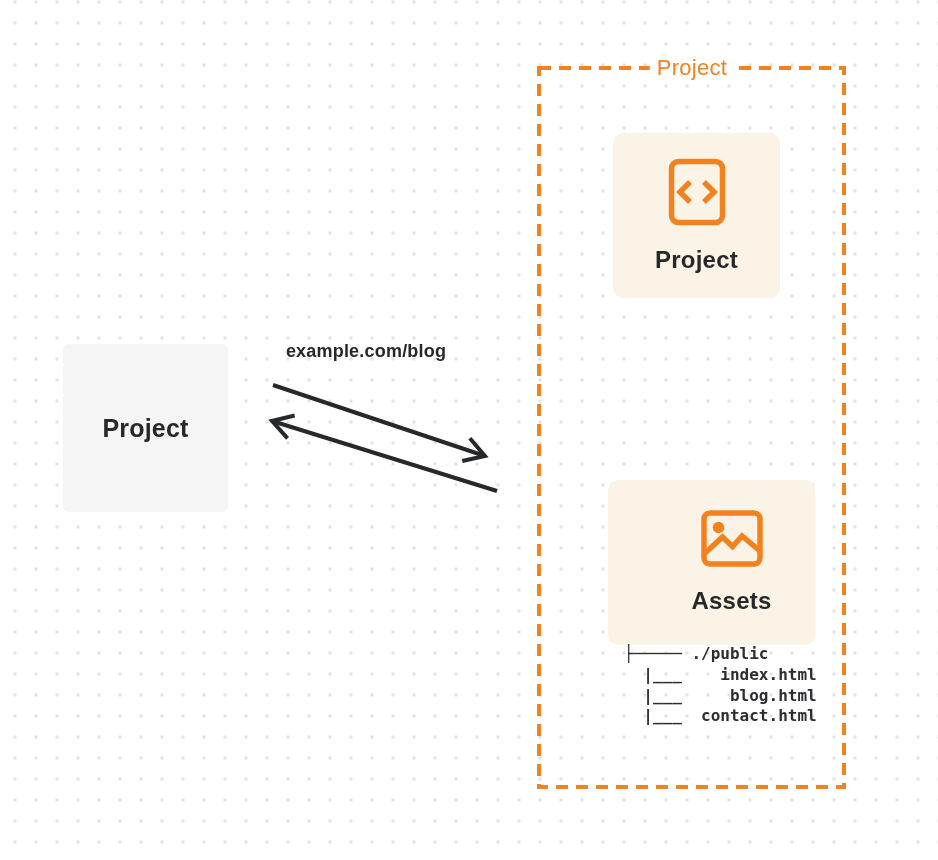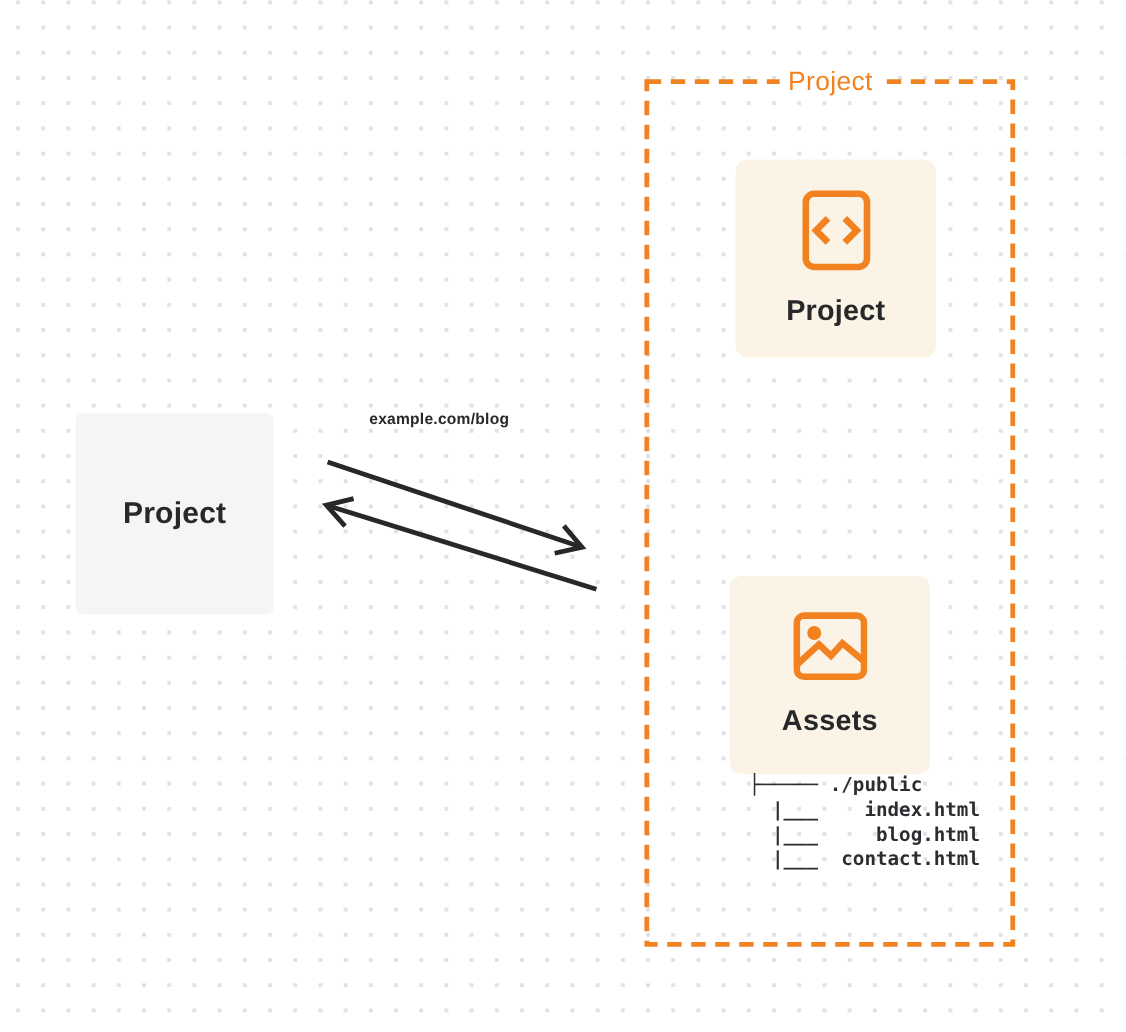--- a/index.html
+++ b/index.html
@@ -22,21 +22,21 @@
     border-radius:6px;
     display:flex;align-items:center;justify-content:center;
   }
   .box-label{
     font-size:25px;font-weight:bold;color:var(--ink, #27282a);letter-spacing:.2px;
   }
 
   
   .request-label{
     position:absolute;left:366px;top:341px;transform:translateX(-50%);
-    font-size:13px;font-weight:bold;color:var(--ink, #27282a);
+    font-size:18px;font-weight:bold;color:var(--ink, #27282a);
     white-space:nowrap;letter-spacing:.2px;text-align:center;
   }
 
   
   .arrows{position:absolute;left:255px;top:372px;}
   .arrow-shaft{stroke:var(--ink, #27282a);stroke-width:4;fill:none;}
 
   
   .project-border{position:absolute;left:535px;top:64px;}
   .project-border rect{
@@ -51,21 +51,21 @@
   }
 
   
   .card{
     position:absolute;width:167px;height:165px;
     background:var(--card_bg, #fcf3e7);
     border-radius:10px;
     display:flex;flex-direction:column;align-items:center;justify-content:center;gap:20px;
   }
   .card-worker{left:613px;top:133px;}
-  .card-assets{left:608px;top:480px;}
+  .card-assets{left:608px;top:480px;padding-left:40px;}
   .card-label{font-size:24px;font-weight:bold;color:var(--ink, #27282a);letter-spacing:.2px;}
   .icon-stroke{stroke:var(--orange, #f1821f);fill:none;stroke-width:5.5;}
   .icon-fill{fill:var(--orange, #f1821f);}
 
   
   .file-tree{
     position:absolute;left:624px;top:644px;margin:0;
     font-family:"DejaVu Sans Mono", monospace;
     font-size:16px;line-height:20.8px;font-weight:bold;
     color:#2b2d30;white-space:pre;

